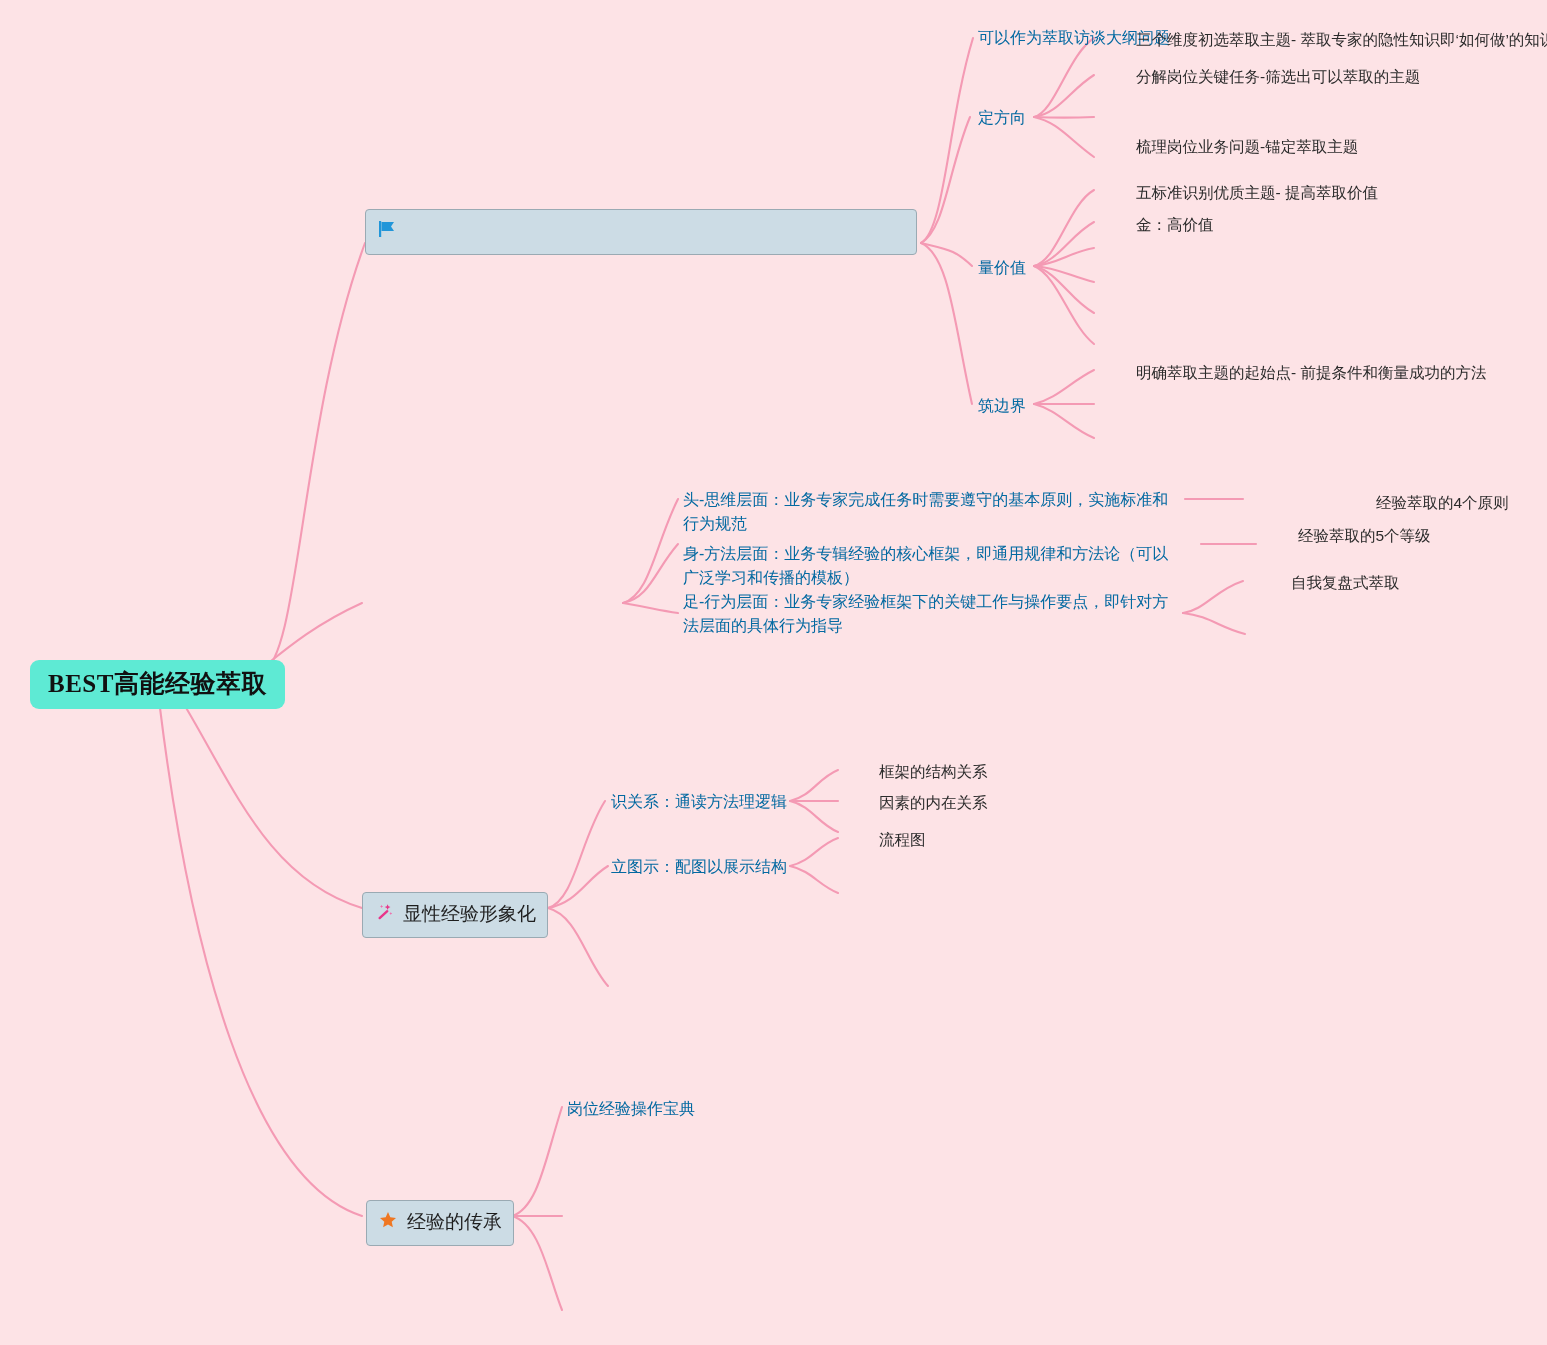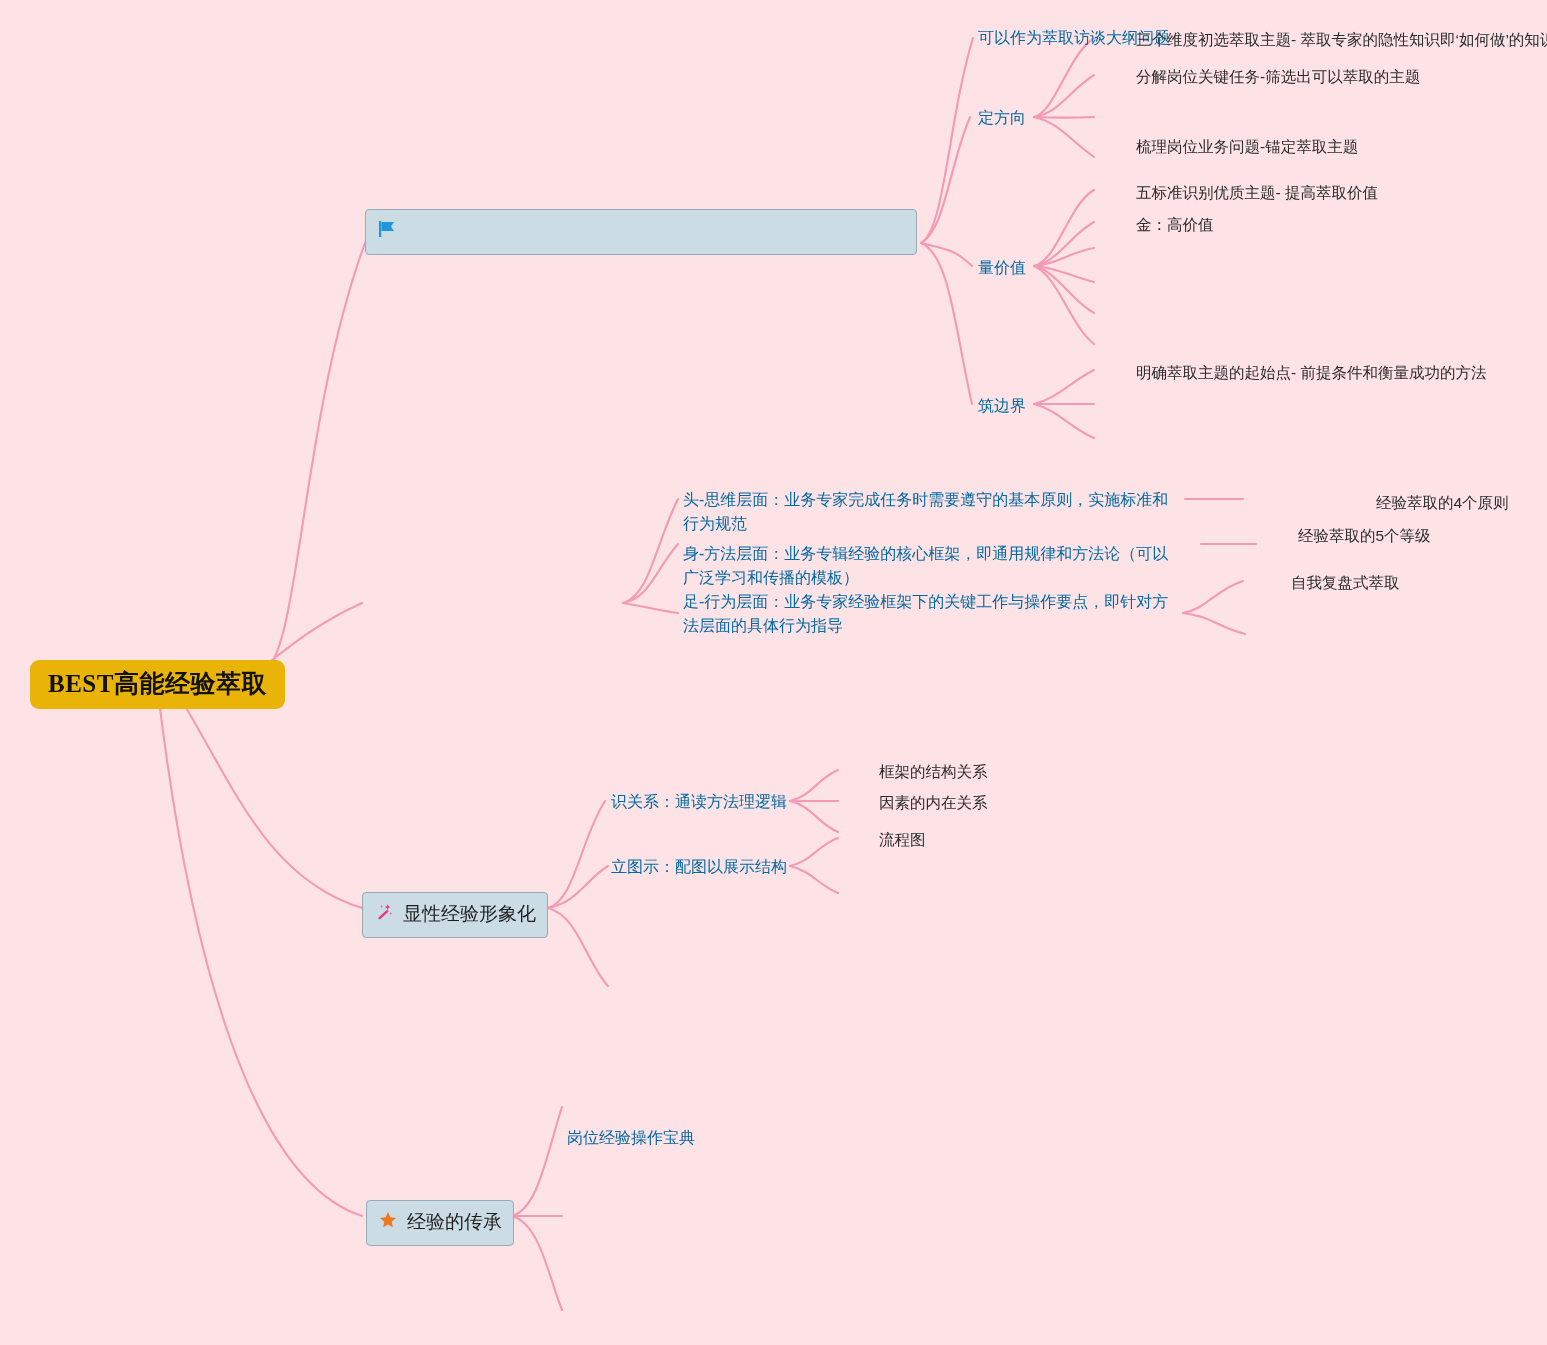--- a/index.html
+++ b/index.html
@@ -21,21 +21,21 @@
     width: 1547px; height: 1345px;
     pointer-events: none;
   }
   .node {
     position: absolute;
     white-space: nowrap;
     color: #2d2d2d;
   }
   
   .root {
-    background: #eab308;
+    background: #5eead4;
     border-radius: 9px;
     padding: 7px 18px 9px 18px;
     font-family: "Liberation Serif", "DejaVu Serif", serif;
     font-weight: bold;
     font-size: 25px;
     color: #111;
     letter-spacing: 0.5px;
   }
   
   .l1 {
@@ -198,17 +198,17 @@
 
   <div class="node l1" style="left:366px; top:1200px;">
     <span class="ico">
       <svg width="20" height="20" viewBox="0 0 20 20">
         <path d="M10 2.1 L12.3 7.3 L18 7.9 L13.7 11.7 L14.9 17.3 L10 14.4 L5.1 17.3 L6.3 11.7 L2 7.9 L7.7 7.3 Z" fill="#ef7722"></path>
       </svg>
     </span>
     <span>经验的传承</span>
   </div>
 
-  <div class="node l2" style="left:567px; top:1097px;margin-top:29px;">岗位经验操作宝典</div>
+  <div class="node l2" style="left:567px; top:1097px;">岗位经验操作宝典</div>
   <div class="node l2" style="left:567px; top:1208px; width:10px; height:16px;"></div>
   <div class="node l2" style="left:567px; top:1302px; width:10px; height:16px;"></div>
 
 </div>
 
 </body></html>

